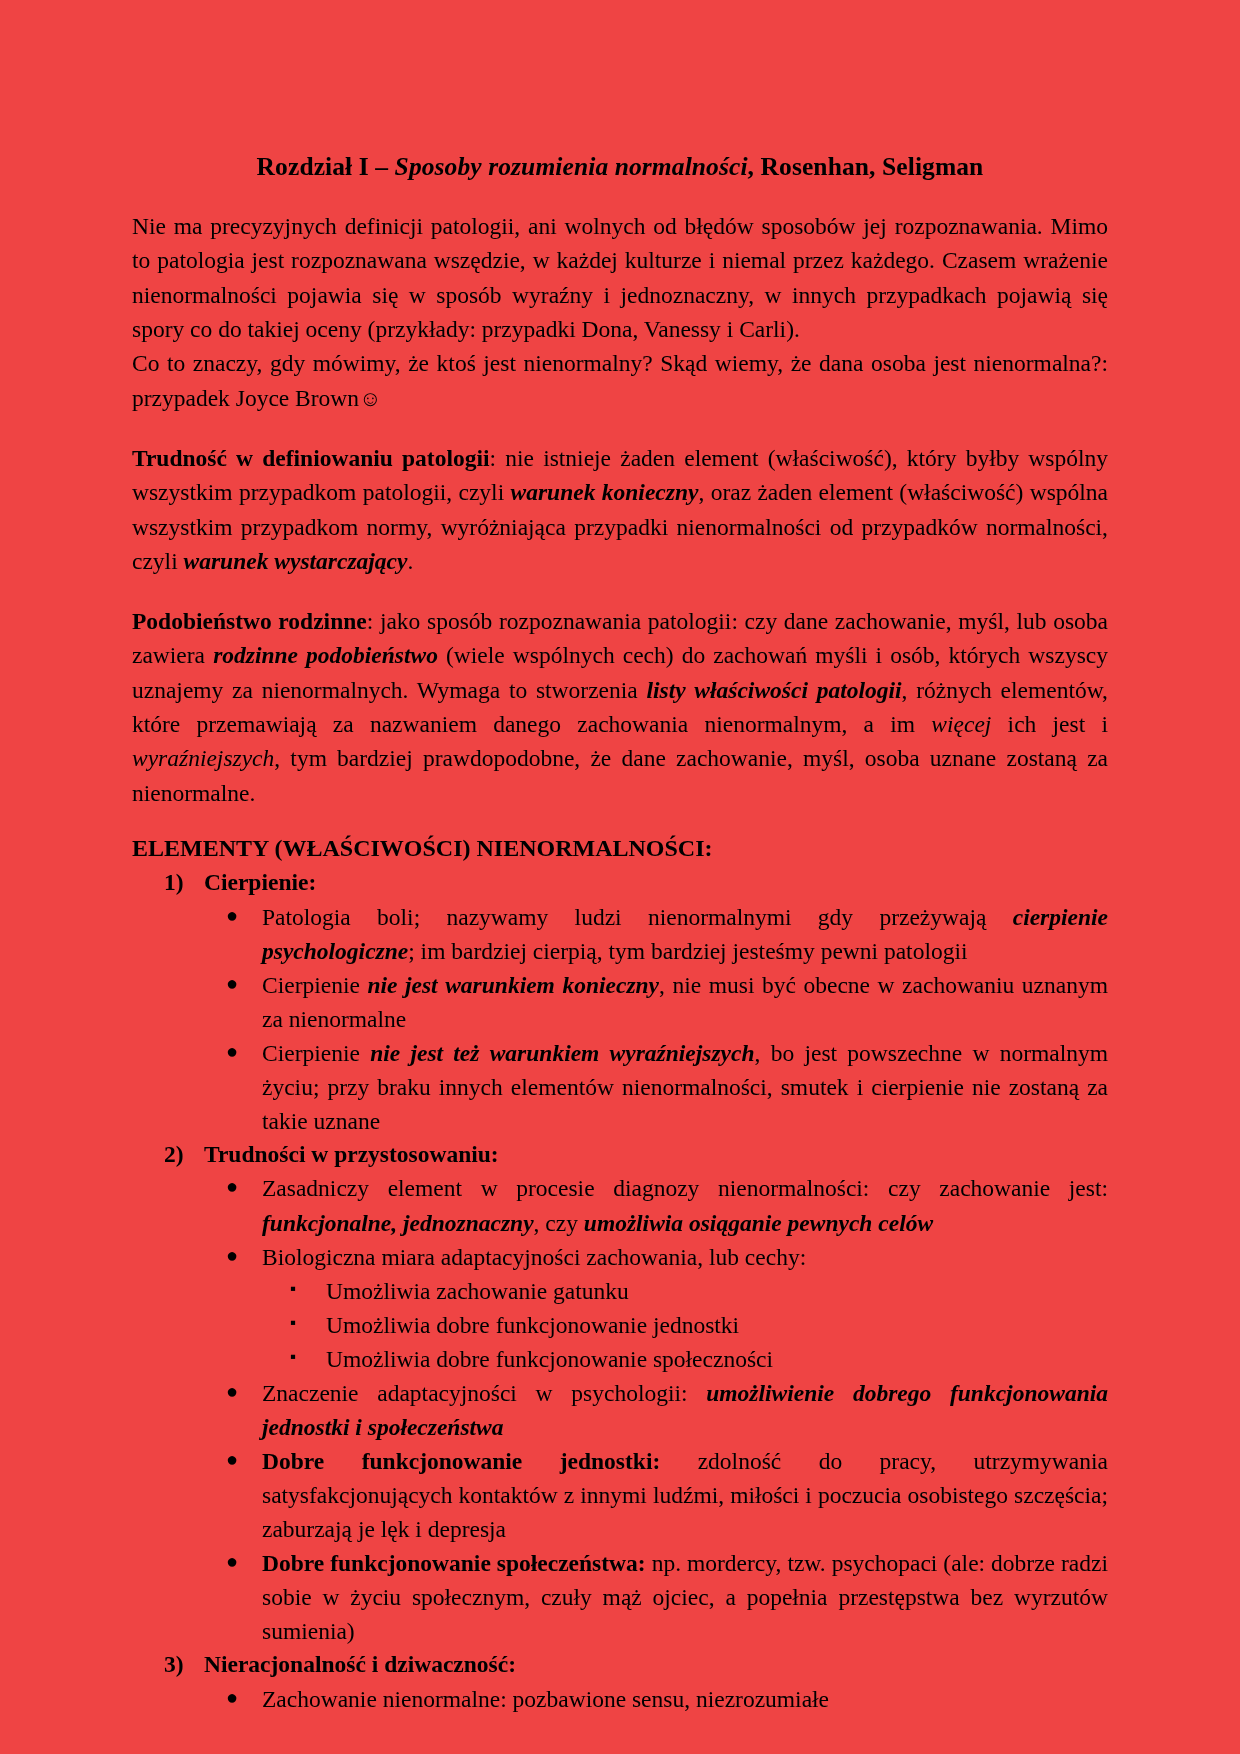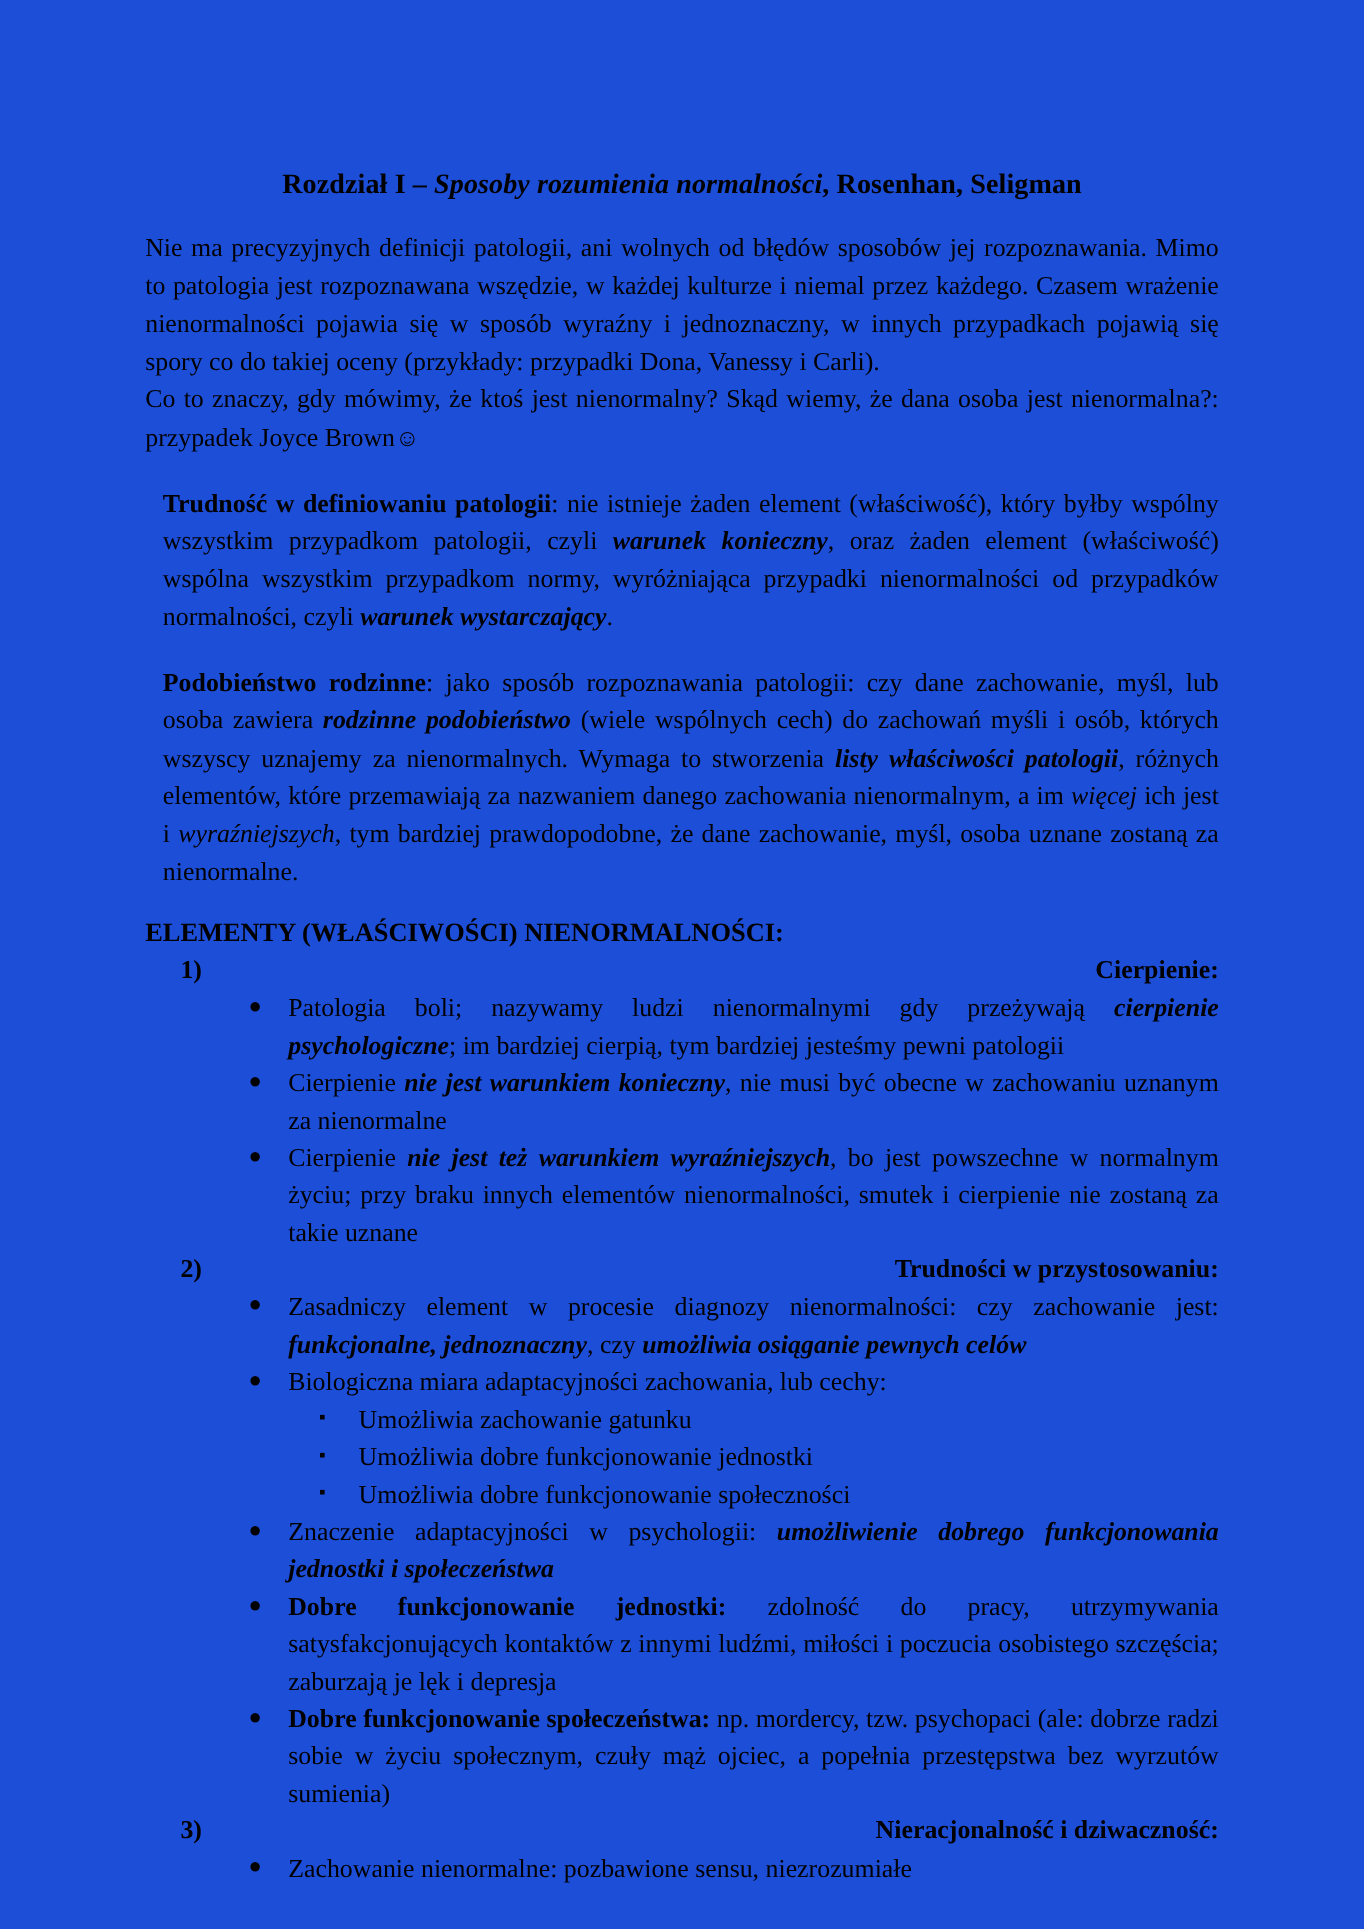--- a/index.html
+++ b/index.html
@@ -6,21 +6,21 @@
   html, body {
     margin: 0;
     padding: 0;
     background: #ffffff;
   }
   .page {
     position: relative;
     width: 1240px;
     height: 1754px;
     margin: 0 auto;
-    background: #1d4ed8;
+    background: #ef4444;
     box-sizing: border-box;
     padding: 150px 132px 0 132px;
     font-family: "Liberation Serif", "DejaVu Serif", serif;
     color: #000000;
     font-size: 23.5px;
     line-height: 1.45;
     overflow: hidden;
   }
 
   .doc-title {
@@ -32,21 +32,21 @@
     letter-spacing: 0.1px;
   }
   .doc-title .it { font-style: italic; font-weight: bold; }
 
   p.para {
     margin: 0 0 0 0;
     text-align: justify;
     text-justify: inter-word;
     line-height: 1.46;
   }
-  p.para.gap { margin-top: 26px; margin-left: 16px; }
+  p.para.gap { margin-top: 26px; }
 
   .b { font-weight: bold; }
   .i { font-style: italic; }
   .bi { font-weight: bold; font-style: italic; }
 
   .section-head {
     font-weight: bold;
     font-size: 24px;
     margin: 22px 0 2px 0;
     line-height: 1.35;
@@ -66,21 +66,20 @@
   ol.num-list > li.num-item > .num-marker {
     position: absolute;
     left: 32px;
     top: 0;
     font-weight: bold;
   }
   .num-label {
     font-weight: bold;
     display: block;
     line-height: 1.42;
-    text-align: right;
   }
 
   ul.bul-list {
     list-style: none;
     margin: 0;
     padding: 0;
   }
   ul.bul-list > li.bul-item {
     position: relative;
     padding-left: 58px;

